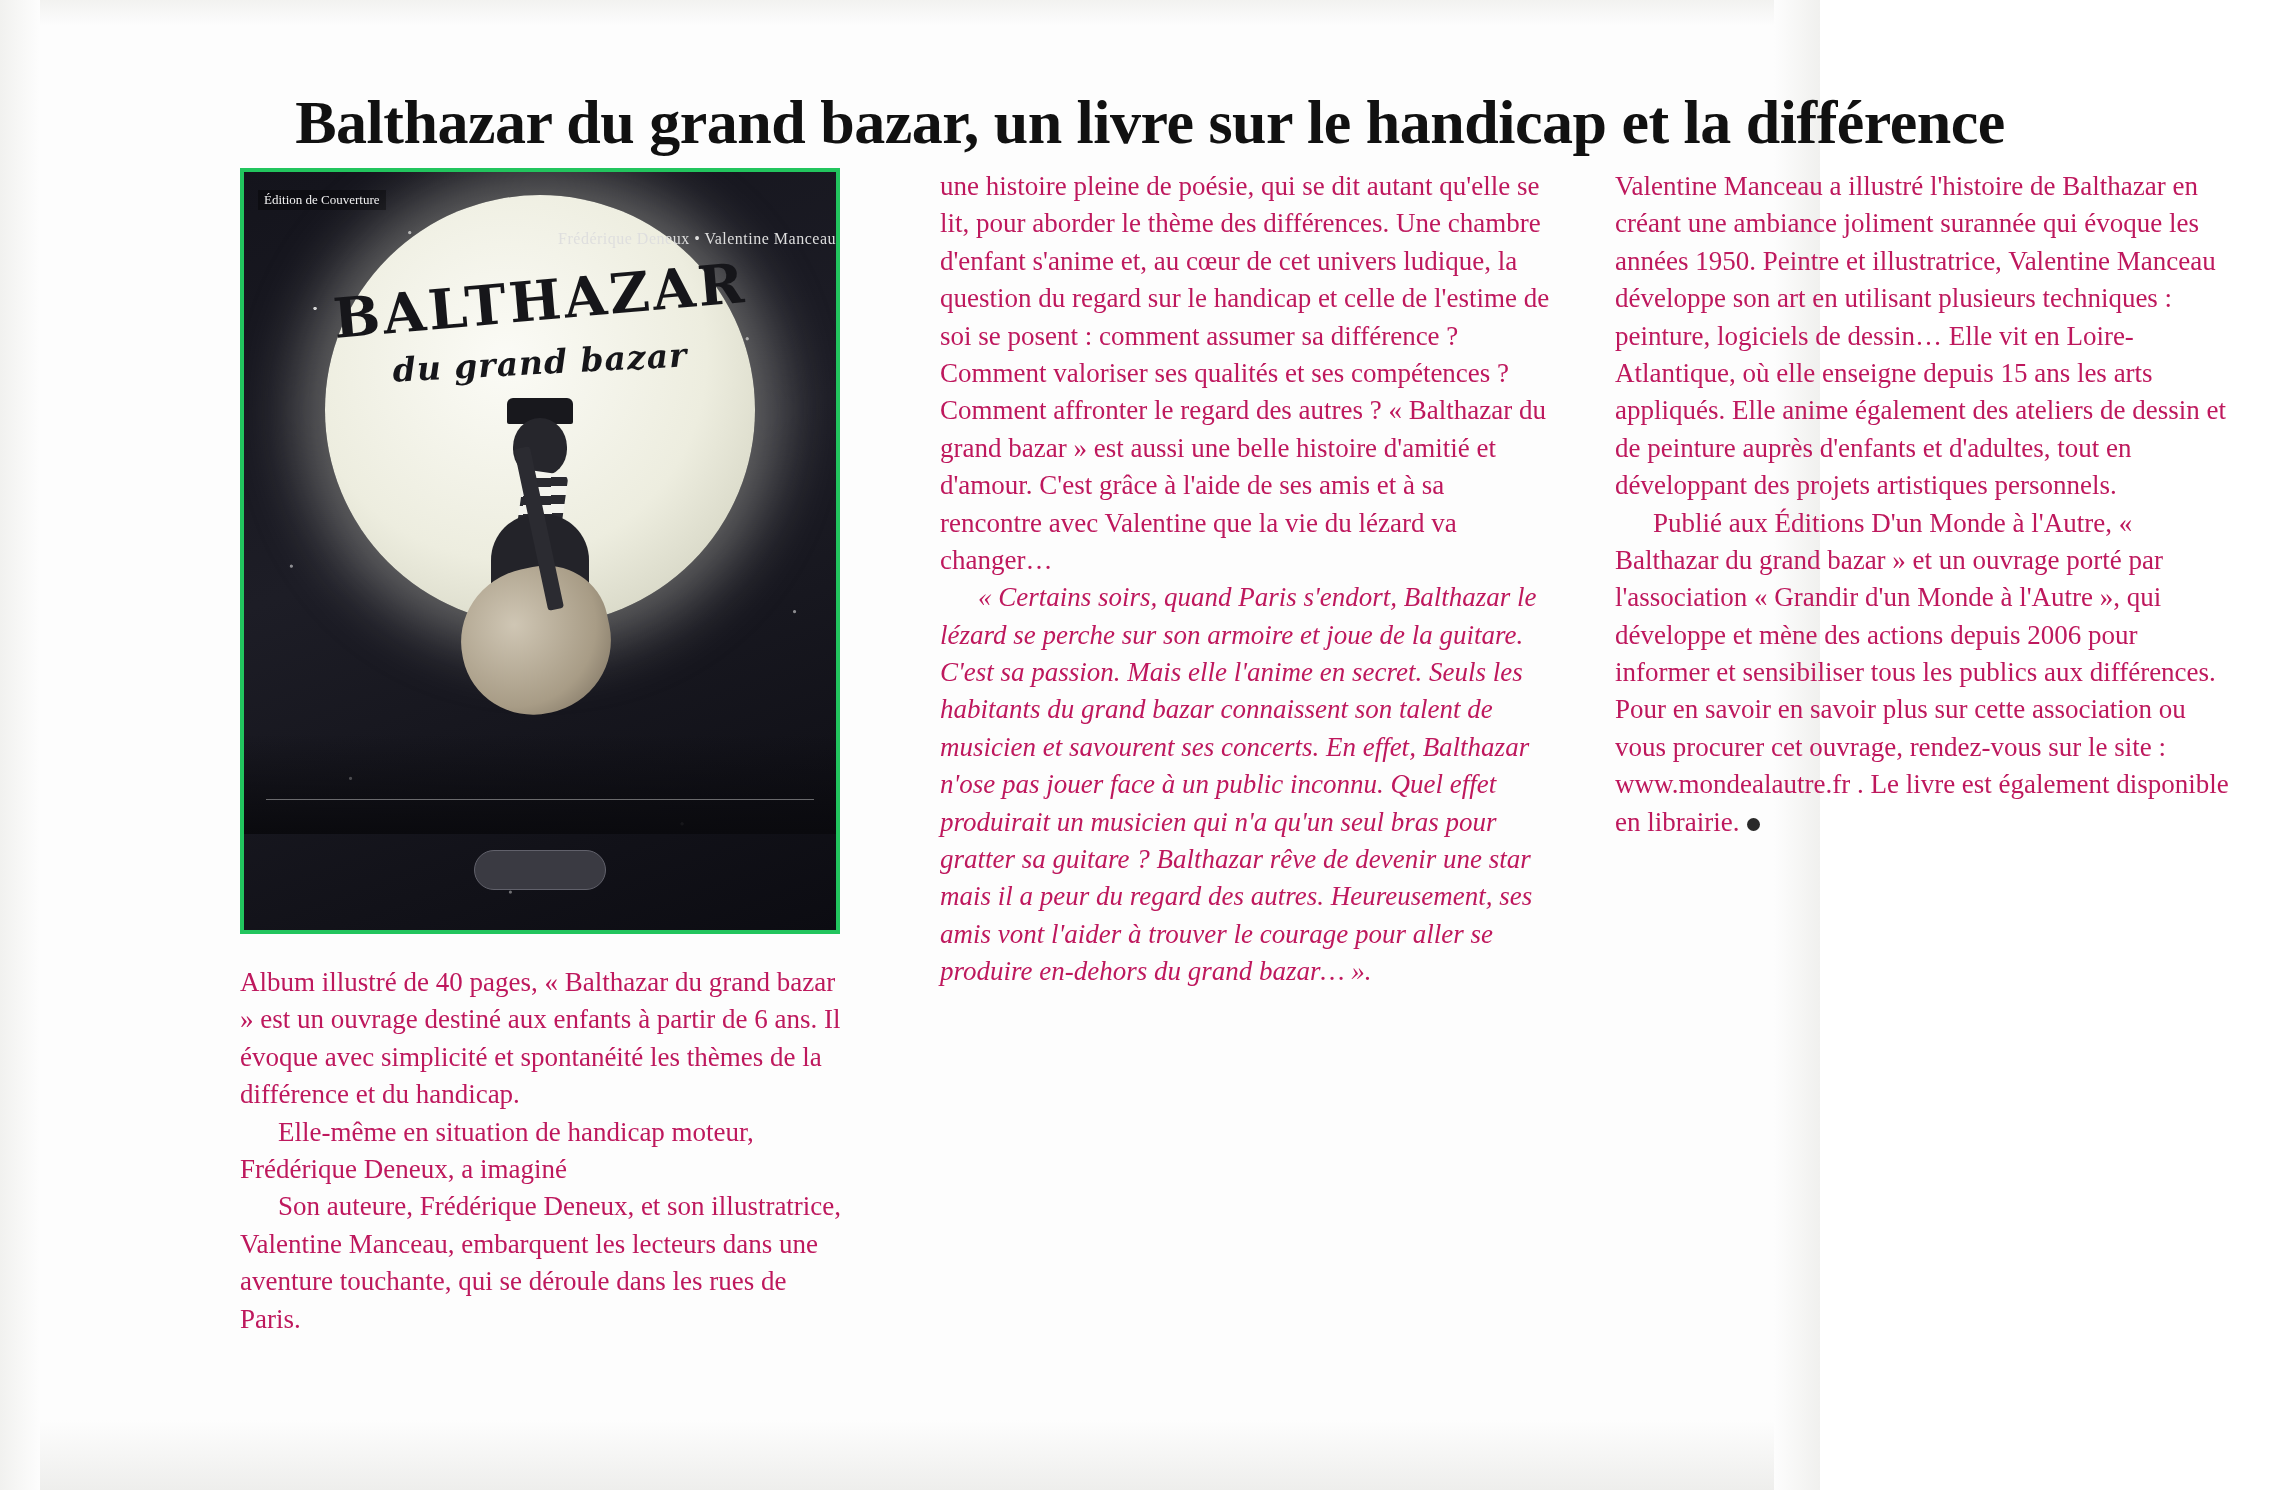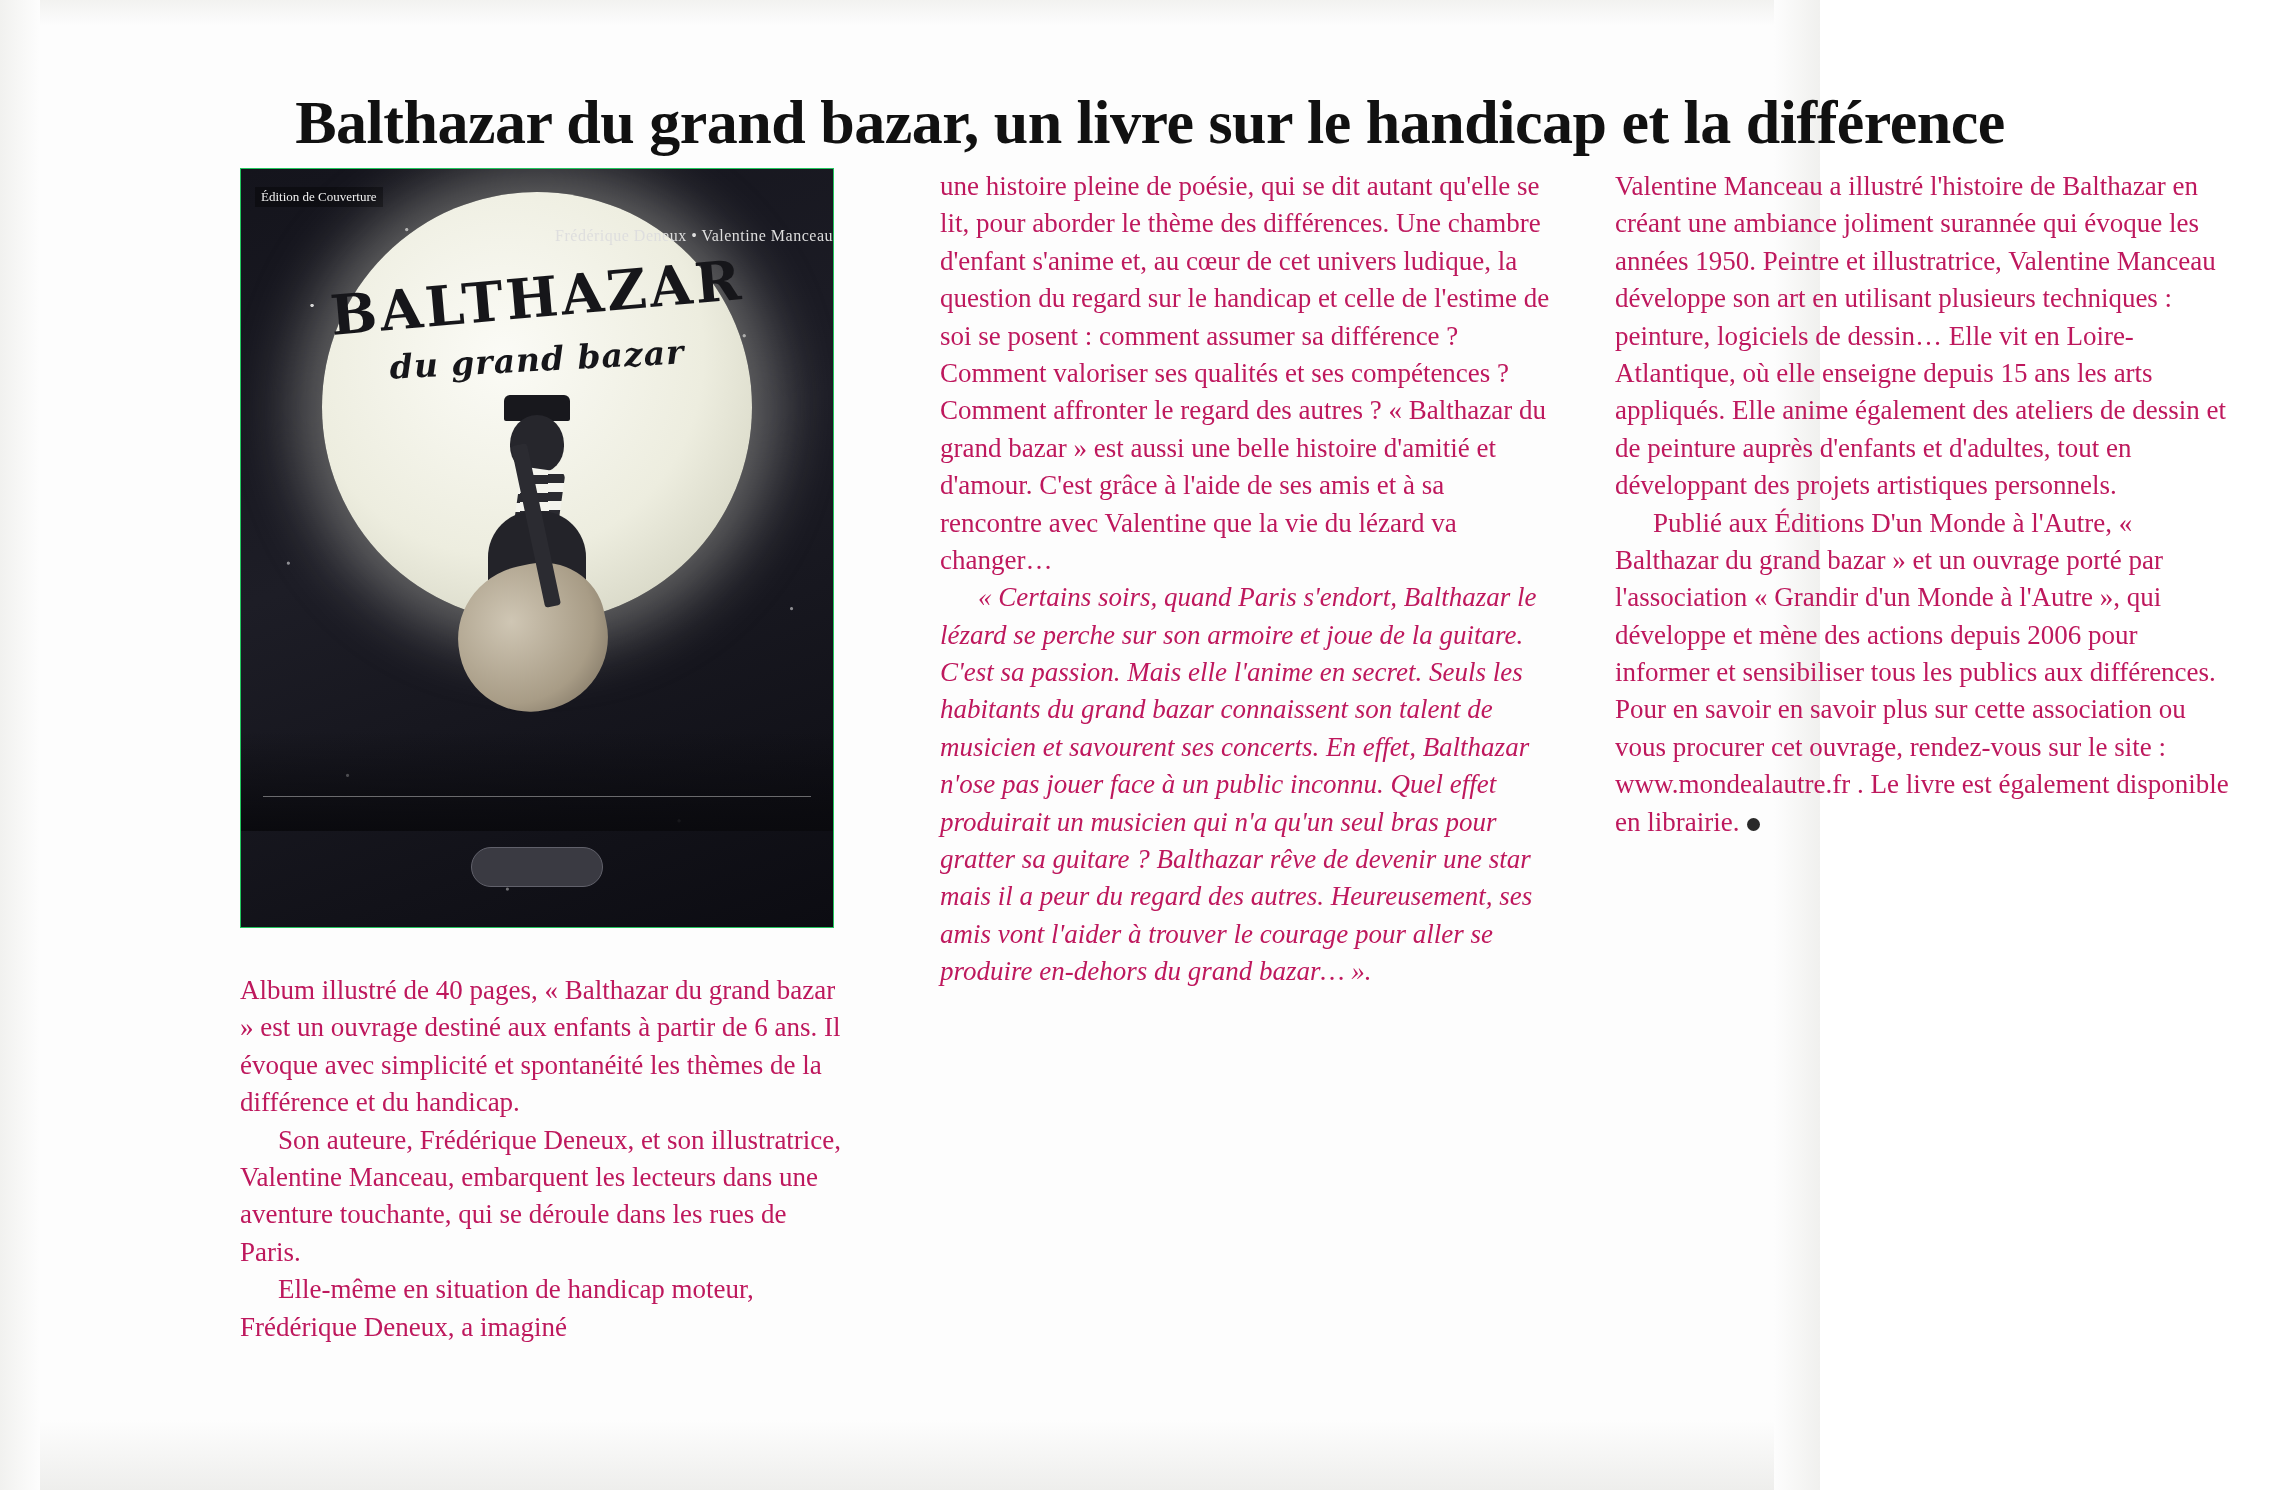--- a/index.html
+++ b/index.html
@@ -75,24 +75,24 @@
     position: absolute;
     top: 0;
   }
   .col-1 { left: 180px;  width: 610px; }
   .col-2 { left: 880px;  width: 610px; }
   .col-3 { left: 1555px; width: 615px; }
 
   .cover {
     width: 592px;
     height: 758px;
-    margin-bottom: 44px;
+    margin-bottom: 30px;
     position: relative;
     background: #a16207;
-    border: 1px solid #22c55e;
+    border: 4px solid #22c55e;
     overflow: hidden;
   }
   .cover .starfield {
     position: absolute;
     inset: 0;
     background:
       radial-gradient(circle at 12% 18%, rgba(255,255,255,.8) 0 1.4px, transparent 2px),
       radial-gradient(circle at 28% 8%, rgba(255,255,255,.6) 0 1.2px, transparent 2px),
       radial-gradient(circle at 62% 12%, rgba(255,255,255,.7) 0 1.3px, transparent 2px),
       radial-gradient(circle at 85% 22%, rgba(255,255,255,.55) 0 1.2px, transparent 2px),
@@ -307,22 +307,22 @@
           <div class="body"></div>
           <div class="guitar"></div>
           <div class="neck"></div>
         </div>
         <div class="ground"></div>
         <div class="shelf-line"></div>
         <div class="base-pill"></div>
       </div>
 
       <p class="first">Album illustré de 40 pages, « Balthazar du grand bazar » est un ouvrage destiné aux enfants à partir de 6 ans. Il évoque avec simplicité et spontanéité les thèmes de la différence et du handicap.</p>
+      <p>Elle-même en situation de handicap moteur, Frédérique Deneux, a imaginé</p>
       <p>Son auteure, Frédérique Deneux, et son illustratrice, Valentine Manceau, embarquent les lecteurs dans une aventure touchante, qui se déroule dans les rues de Paris.</p>
-      <p>Elle-même en situation de handicap moteur, Frédérique Deneux, a imaginé</p>
     </div>
 
     <div class="col col-2">
       <p class="first">une histoire pleine de poésie, qui se dit autant qu'elle se lit, pour aborder le thème des différences. Une chambre d'enfant s'anime et, au cœur de cet univers ludique, la question du regard sur le handicap et celle de l'estime de soi se posent : comment assumer sa différence ? Comment valoriser ses qualités et ses compétences ? Comment affronter le regard des autres ? « Balthazar du grand bazar » est aussi une belle histoire d'amitié et d'amour. C'est grâce à l'aide de ses amis et à sa rencontre avec Valentine que la vie du lézard va changer…</p>
       <p class="quote">« Certains soirs, quand Paris s'endort, Balthazar le lézard se perche sur son armoire et joue de la guitare. C'est sa passion. Mais elle l'anime en secret. Seuls les habitants du grand bazar connaissent son talent de musicien et savourent ses concerts. En effet, Balthazar n'ose pas jouer face à un public inconnu. Quel effet produirait un musicien qui n'a qu'un seul bras pour gratter sa guitare ? Balthazar rêve de devenir une star mais il a peur du regard des autres. Heureusement, ses amis vont l'aider à trouver le courage pour aller se produire en-dehors du grand bazar… ».</p>
     </div>
 
     <div class="col col-3">
       <p>Valentine Manceau a illustré l'histoire de Balthazar en créant une ambiance joliment surannée qui évoque les années 1950. Peintre et illustratrice, Valentine Manceau développe son art en utilisant plusieurs techniques : peinture, logiciels de dessin… Elle vit en Loire-Atlantique, où elle enseigne depuis 15 ans les arts appliqués. Elle anime également des ateliers de dessin et de peinture auprès d'enfants et d'adultes, tout en développant des projets artistiques personnels.</p>
       <p><span>Publié aux Éditions D'un Monde à l'Autre, « Balthazar du grand bazar » et un ouvrage porté par l'association « Grandir d'un Monde à l'Autre », qui développe et mène des actions depuis 2006 pour informer et sensibiliser tous les publics aux différences. Pour en savoir en savoir plus sur cette association ou vous procurer cet ouvrage, rendez-vous sur le site : www.mondealautre.fr . Le livre est également disponible en librairie.</span><span class="endmark"></span></p>

